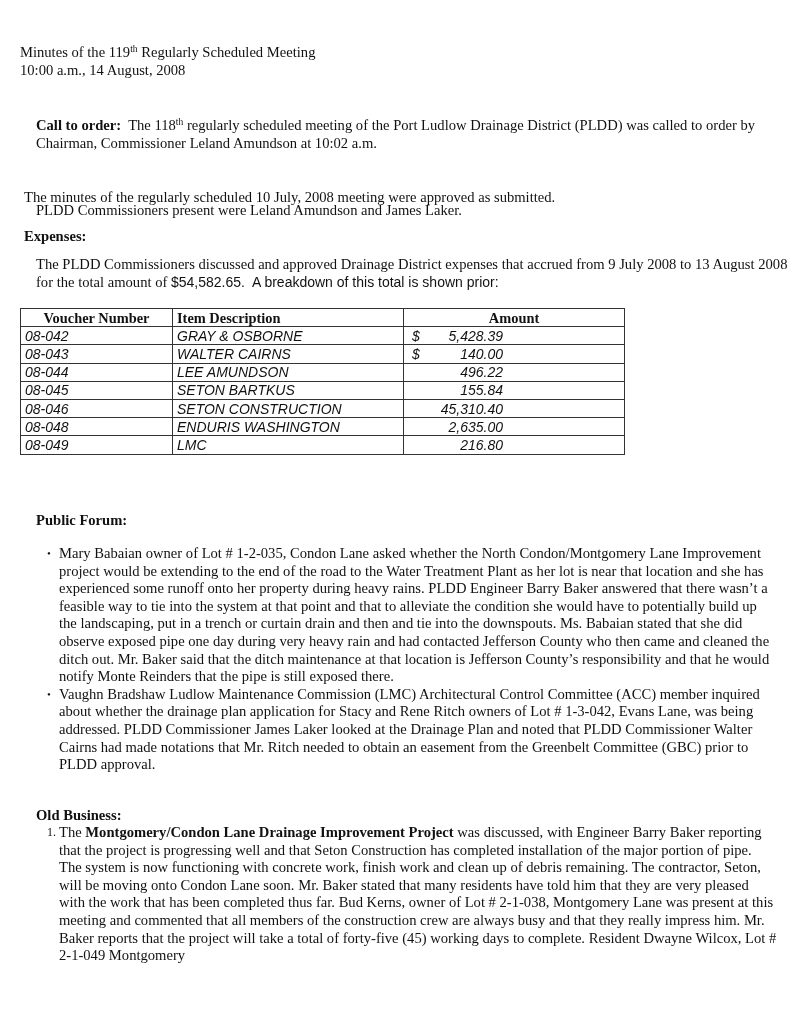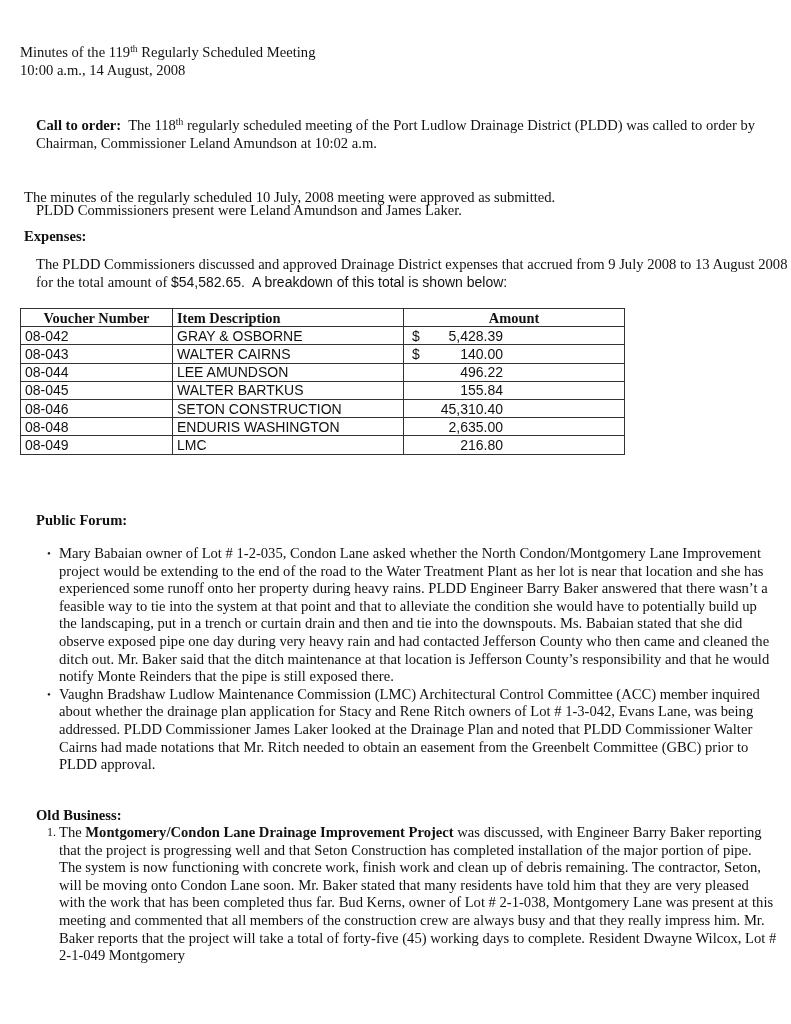--- a/index.html
+++ b/index.html
@@ -18,21 +18,21 @@
     position: absolute; left: 0; top: 308px; border-collapse: collapse;
     width: 605px; font-size: 14px;
   }
   table.expenses td, table.expenses th {
     border: 1.3px solid #333; padding: 0 4px; height: 17.2px; line-height: 16px; white-space: nowrap;
   }
   table.expenses th { font-family: "Liberation Serif", serif; font-weight: bold; font-size: 14.4px; }
   th.c-voucher { width: 143px; text-align: center; }
   th.c-desc { width: 222px; text-align: left; }
   th.c-amount { text-align: center; }
-  td { font-family: "Liberation Sans", "DejaVu Sans", sans-serif; }
+  td { font-family: "Liberation Sans", "DejaVu Sans", sans-serif; font-style: italic; }
   td.amt { position: relative; }
   td.amt .dollar { position: absolute; left: 8px; }
   td.amt .num { display: inline-block; width: 95px; text-align: right; }
   ul.forum { position: absolute; left: 0; top: 545px; margin: 0; padding: 0 0 0 39px; width: 716px; list-style: none; }
   ul.forum li { position: relative; margin: 0; }
   ul.forum li .bullet { position: absolute; left: -12px; top: 0; font-size: 11px; }
   ol.old { position: absolute; left: 0; top: 824px; margin: 0; padding: 0 0 0 39px; width: 718px; list-style: none; }
   ol.old li { position: relative; }
   ol.old li .num-marker { position: absolute; left: -12px; top: 0; font-size: 12px; }
 </style>
@@ -49,21 +49,21 @@
   <div class="para" style="top:117px;">
     <span class="bold">Call to order:</span><span style="white-space:pre;">  The 118</span><sup>th</sup><span> regularly scheduled meeting of the Port Ludlow Drainage District (PLDD) was called to order by Chairman, Commissioner Leland Amundson at 10:02 a.m.</span>
   </div>
 
   <div class="para" style="top:168px;margin-top:34px;">PLDD Commissioners present were Leland Amundson and James Laker.</div>
 
   <div class="para" style="top:189px; left:4px;">The minutes of the regularly scheduled 10 July, 2008 meeting were approved as submitted.</div>
 
   <div class="para bold" style="top:228px; left:4px;">Expenses:</div>
   <div class="para" style="top:256px;">
-    <span>The PLDD Commissioners discussed and approved Drainage District expenses that accrued from 9 July 2008 to 13 August 2008 for the total amount of </span><span class="sans">$54,582.65.</span><span class="sans" style="white-space:pre-wrap;">  A breakdown of this total is shown below:</span>
+    <span>The PLDD Commissioners discussed and approved Drainage District expenses that accrued from 9 July 2008 to 13 August 2008 for the total amount of </span><span class="sans">$54,582.65.</span><span class="sans" style="white-space:pre-wrap;">  A breakdown of this total is shown prior:</span>
   </div>
 
   <table class="expenses">
     <thead>
       <tr>
         <th class="c-voucher">Voucher Number</th>
         <th class="c-desc">Item Description</th>
         <th class="c-amount">Amount</th>
       </tr>
     </thead>
@@ -78,21 +78,21 @@
           <td>WALTER CAIRNS</td>
           <td class="amt"><span class="dollar">$</span><span class="num">140.00</span></td>
         </tr>
         <tr>
           <td>08-044</td>
           <td>LEE AMUNDSON</td>
           <td class="amt"><span class="dollar"></span><span class="num">496.22</span></td>
         </tr>
         <tr>
           <td>08-045</td>
-          <td>WALTER BARTKUS</td>
+          <td>SETON BARTKUS</td>
           <td class="amt"><span class="dollar"></span><span class="num">155.84</span></td>
         </tr>
         <tr>
           <td>08-046</td>
           <td>SETON CONSTRUCTION</td>
           <td class="amt"><span class="dollar"></span><span class="num">45,310.40</span></td>
         </tr>
         <tr>
           <td>08-048</td>
           <td>ENDURIS WASHINGTON</td>

